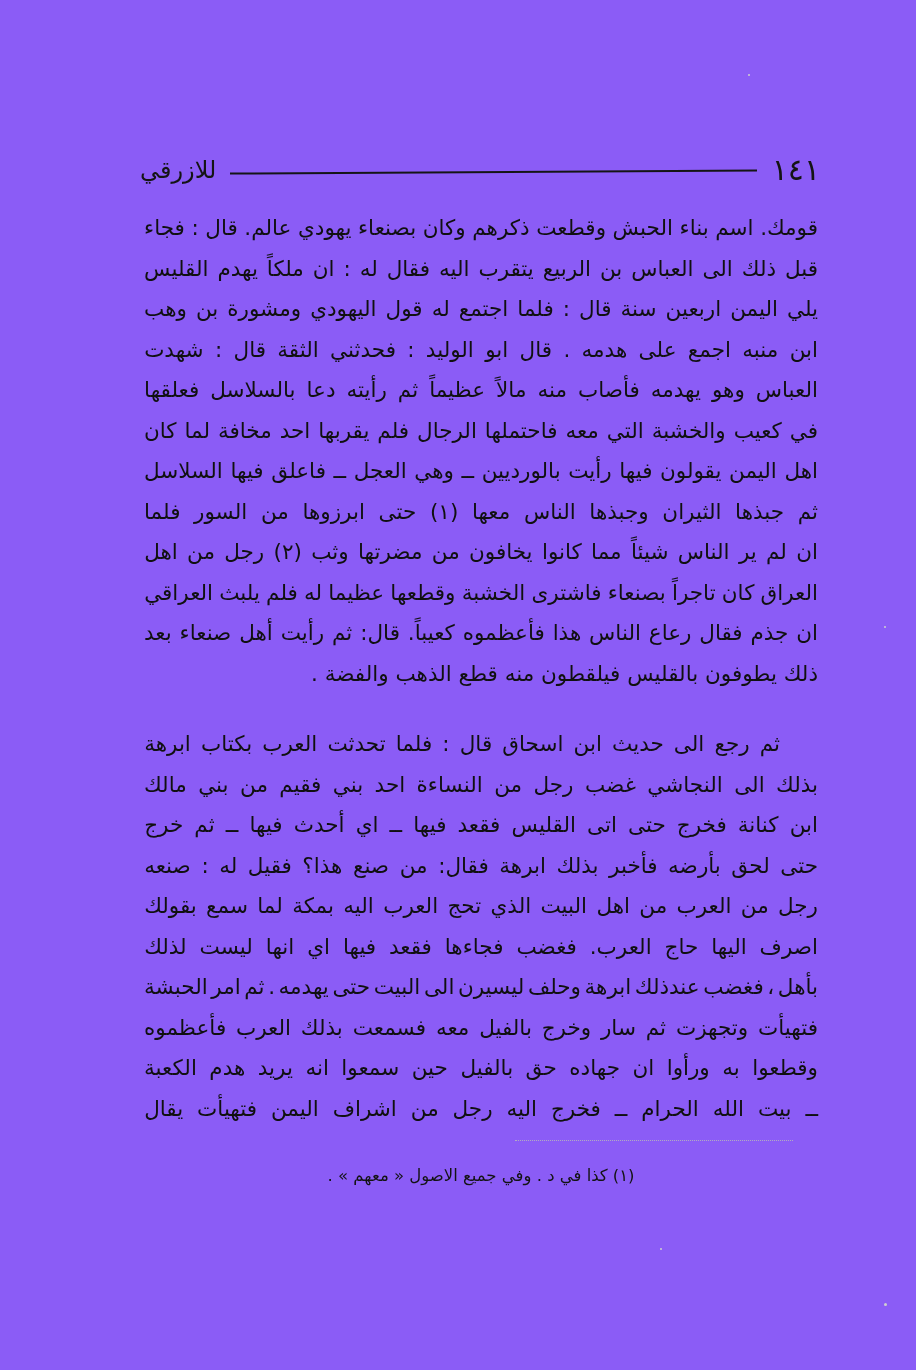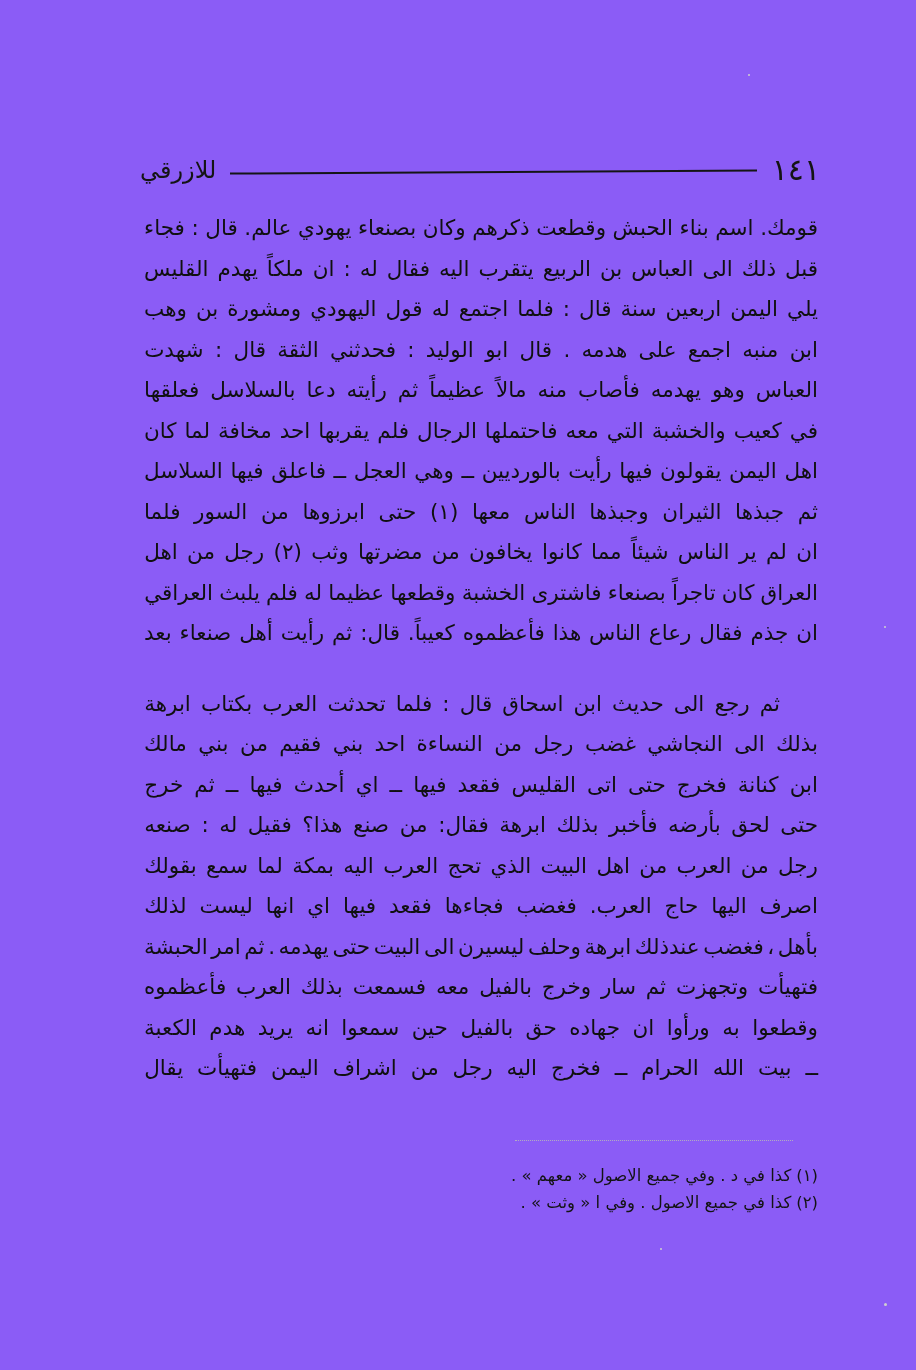--- a/index.html
+++ b/index.html
@@ -103,21 +103,21 @@
     height: 1px;
     border-top: 1px dotted #b9b9b9;
     opacity: .85;
   }
   .footnotes {
     position: absolute;
     top: 1162px;
     right: 98px;
     width: 674px;
     direction: rtl;
-    text-align: right;
+    text-align: center;
   }
   .fn {
     font-size: 16.5px;
     line-height: 27px;
     color: #131313;
     white-space: nowrap;
     margin: 0;
   }
   .fn-num { padding-left: 5px; }
 
@@ -306,20 +306,21 @@
           <span class="w">هذا</span>
           <span class="w">فأعظموه</span>
           <span class="w">كعيباً.</span>
           <span class="w">قال:</span>
           <span class="w">ثم</span>
           <span class="w">رأيت</span>
           <span class="w">أهل</span>
           <span class="w">صنعاء</span>
           <span class="w">بعد</span>
         </span>
+      <span class="line short-end">ذلك يطوفون بالقليس فيلقطون منه قطع الذهب والفضة .</span>
     </div>
 
     <div class="para">
       <span class="line just indent">
           <span class="w">ثم</span>
           <span class="w">رجع</span>
           <span class="w">الى</span>
           <span class="w">حديث</span>
           <span class="w">ابن</span>
           <span class="w">اسحاق</span>
@@ -472,23 +473,20 @@
     </div>
 
   </div>
 
   <div class="fn-rule"></div>
 
   <div class="footnotes">
     <p class="fn">
       <span class="fn-num">(١)</span><span>كذا في د . وفي جميع الاصول « معهم » .</span>
     </p>
-    <p class="fn">
-      <span class="fn-num">(٢)</span><span>كذا في جميع الاصول . وفي ا « وثت » .</span>
-    </p>
   </div>
 
   <div class="speck" style="top:74px;left:748px;width:2px;height:2px;"></div>
   <div class="speck" style="top:1303px;left:884px;width:3px;height:3px;"></div>
   <div class="speck" style="top:626px;left:884px;width:2px;height:2px;"></div>
   <div class="speck" style="top:1248px;left:660px;width:2px;height:2px;"></div>
 
 </div>
 
 </body></html>

